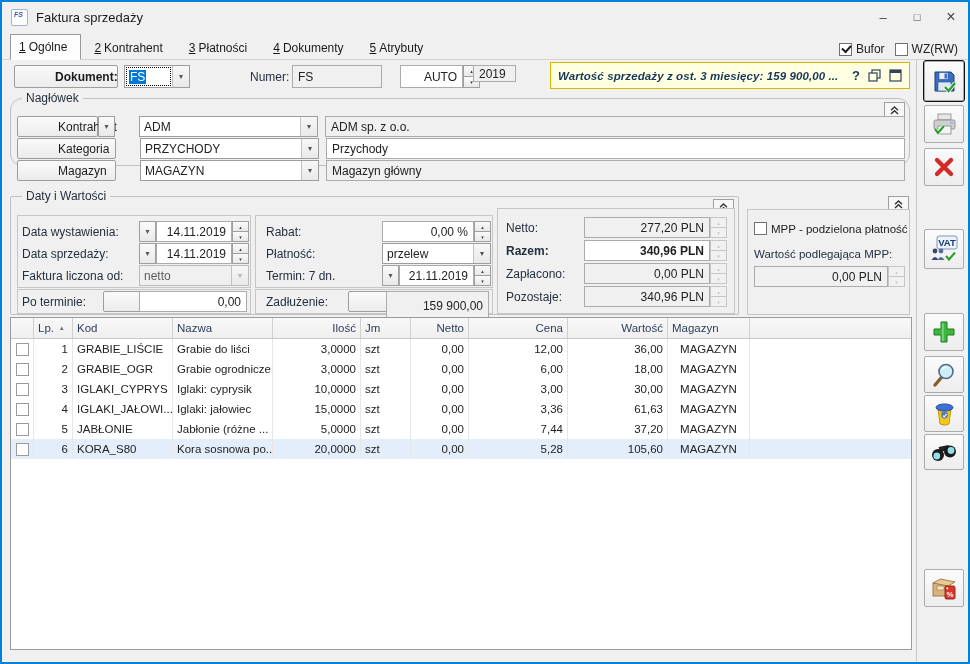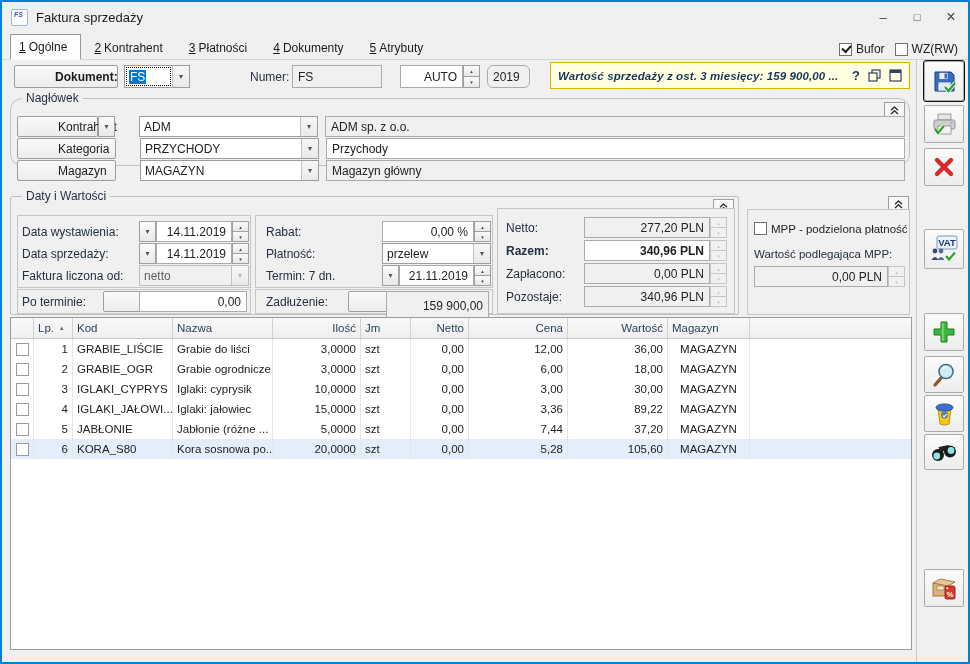--- a/index.html
+++ b/index.html
@@ -158,21 +158,21 @@
     </div>
   <div style="position:absolute;left:398px;top:63px;width:80px;height:23px;display:flex;">
     <div class="fld white right" style="flex:1;height:23px;">
         <span>AUTO</span>
       </div>
     <span class="spin">
         <span class="spin-btn up">▴</span>
         <span class="spin-btn down">▾</span>
       </span>
   </div>
-  <div class="fld" style="position:absolute;left:485px;top:63px;width:43px;height:23px;border-radius:6px;">
+  <div class="fld" style="position:absolute;left:471px;top:63px;width:43px;height:17px;">
       <span>2019</span>
     </div>
 
   <div class="banner">
     <span class="banner-text">Wartość sprzedaży z ost. 3 miesięcy: 159 900,00 ...</span>
     <span class="banner-icons">
       <span class="banner-help">?</span>
       <span>
         <svg width="13" height="13" viewBox="0 0 13 13">
             <rect x="4" y="1" width="8" height="8" fill="#ffffe1" stroke="#33415c" stroke-width="1.2"></rect>
@@ -490,21 +490,21 @@
           <div class="td c-sel">
             <span class="row-cb"></span>
           </div>
           <div class="td c-lp right">4</div>
           <div class="td c-kod">IGLAKI_JAŁOWI...</div>
           <div class="td c-nazwa">Iglaki: jałowiec</div>
           <div class="td c-ilosc right">15,0000</div>
           <div class="td c-jm">szt</div>
           <div class="td c-rabat right">0,00</div>
           <div class="td c-cena right">3,36</div>
-          <div class="td c-wartosc right">89,22</div>
+          <div class="td c-wartosc right">61,63</div>
           <div class="td c-magazyn center">MAGAZYN</div>
           <div class="td c-fill"></div>
         </div>
         <div class="trow">
           <div class="td c-sel">
             <span class="row-cb"></span>
           </div>
           <div class="td c-lp right">5</div>
           <div class="td c-kod">JABŁONIE</div>
           <div class="td c-nazwa">Jabłonie (różne ...</div>

